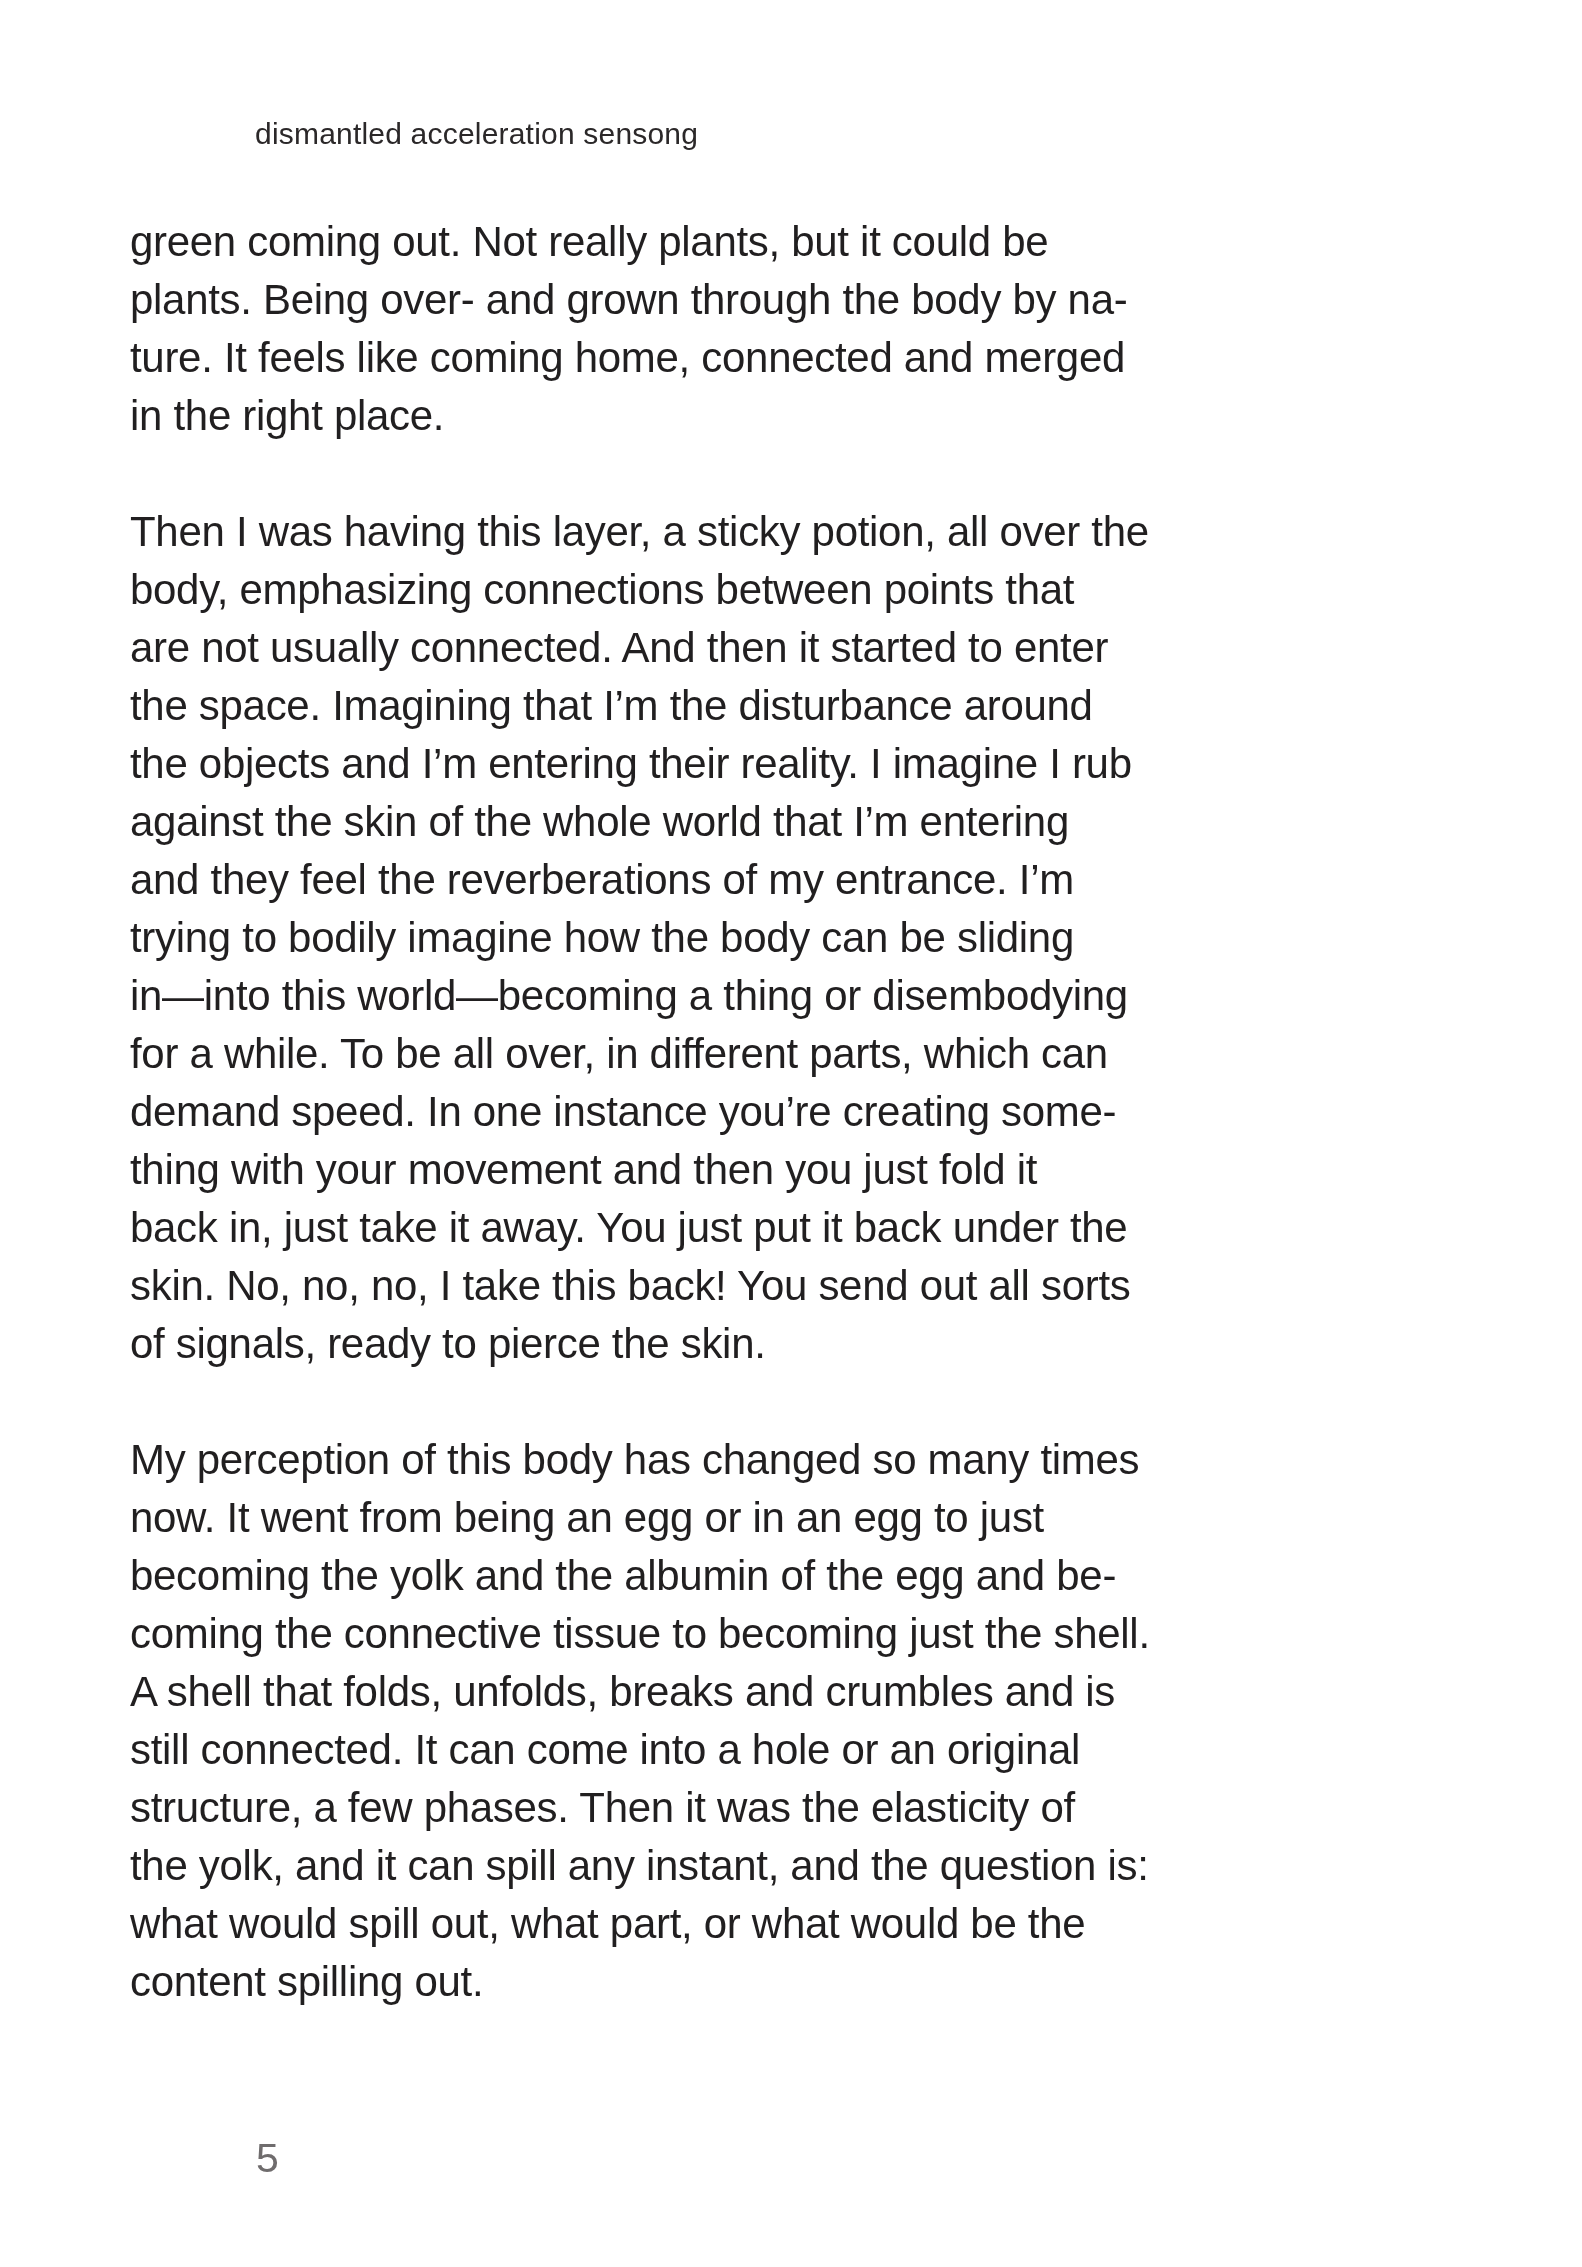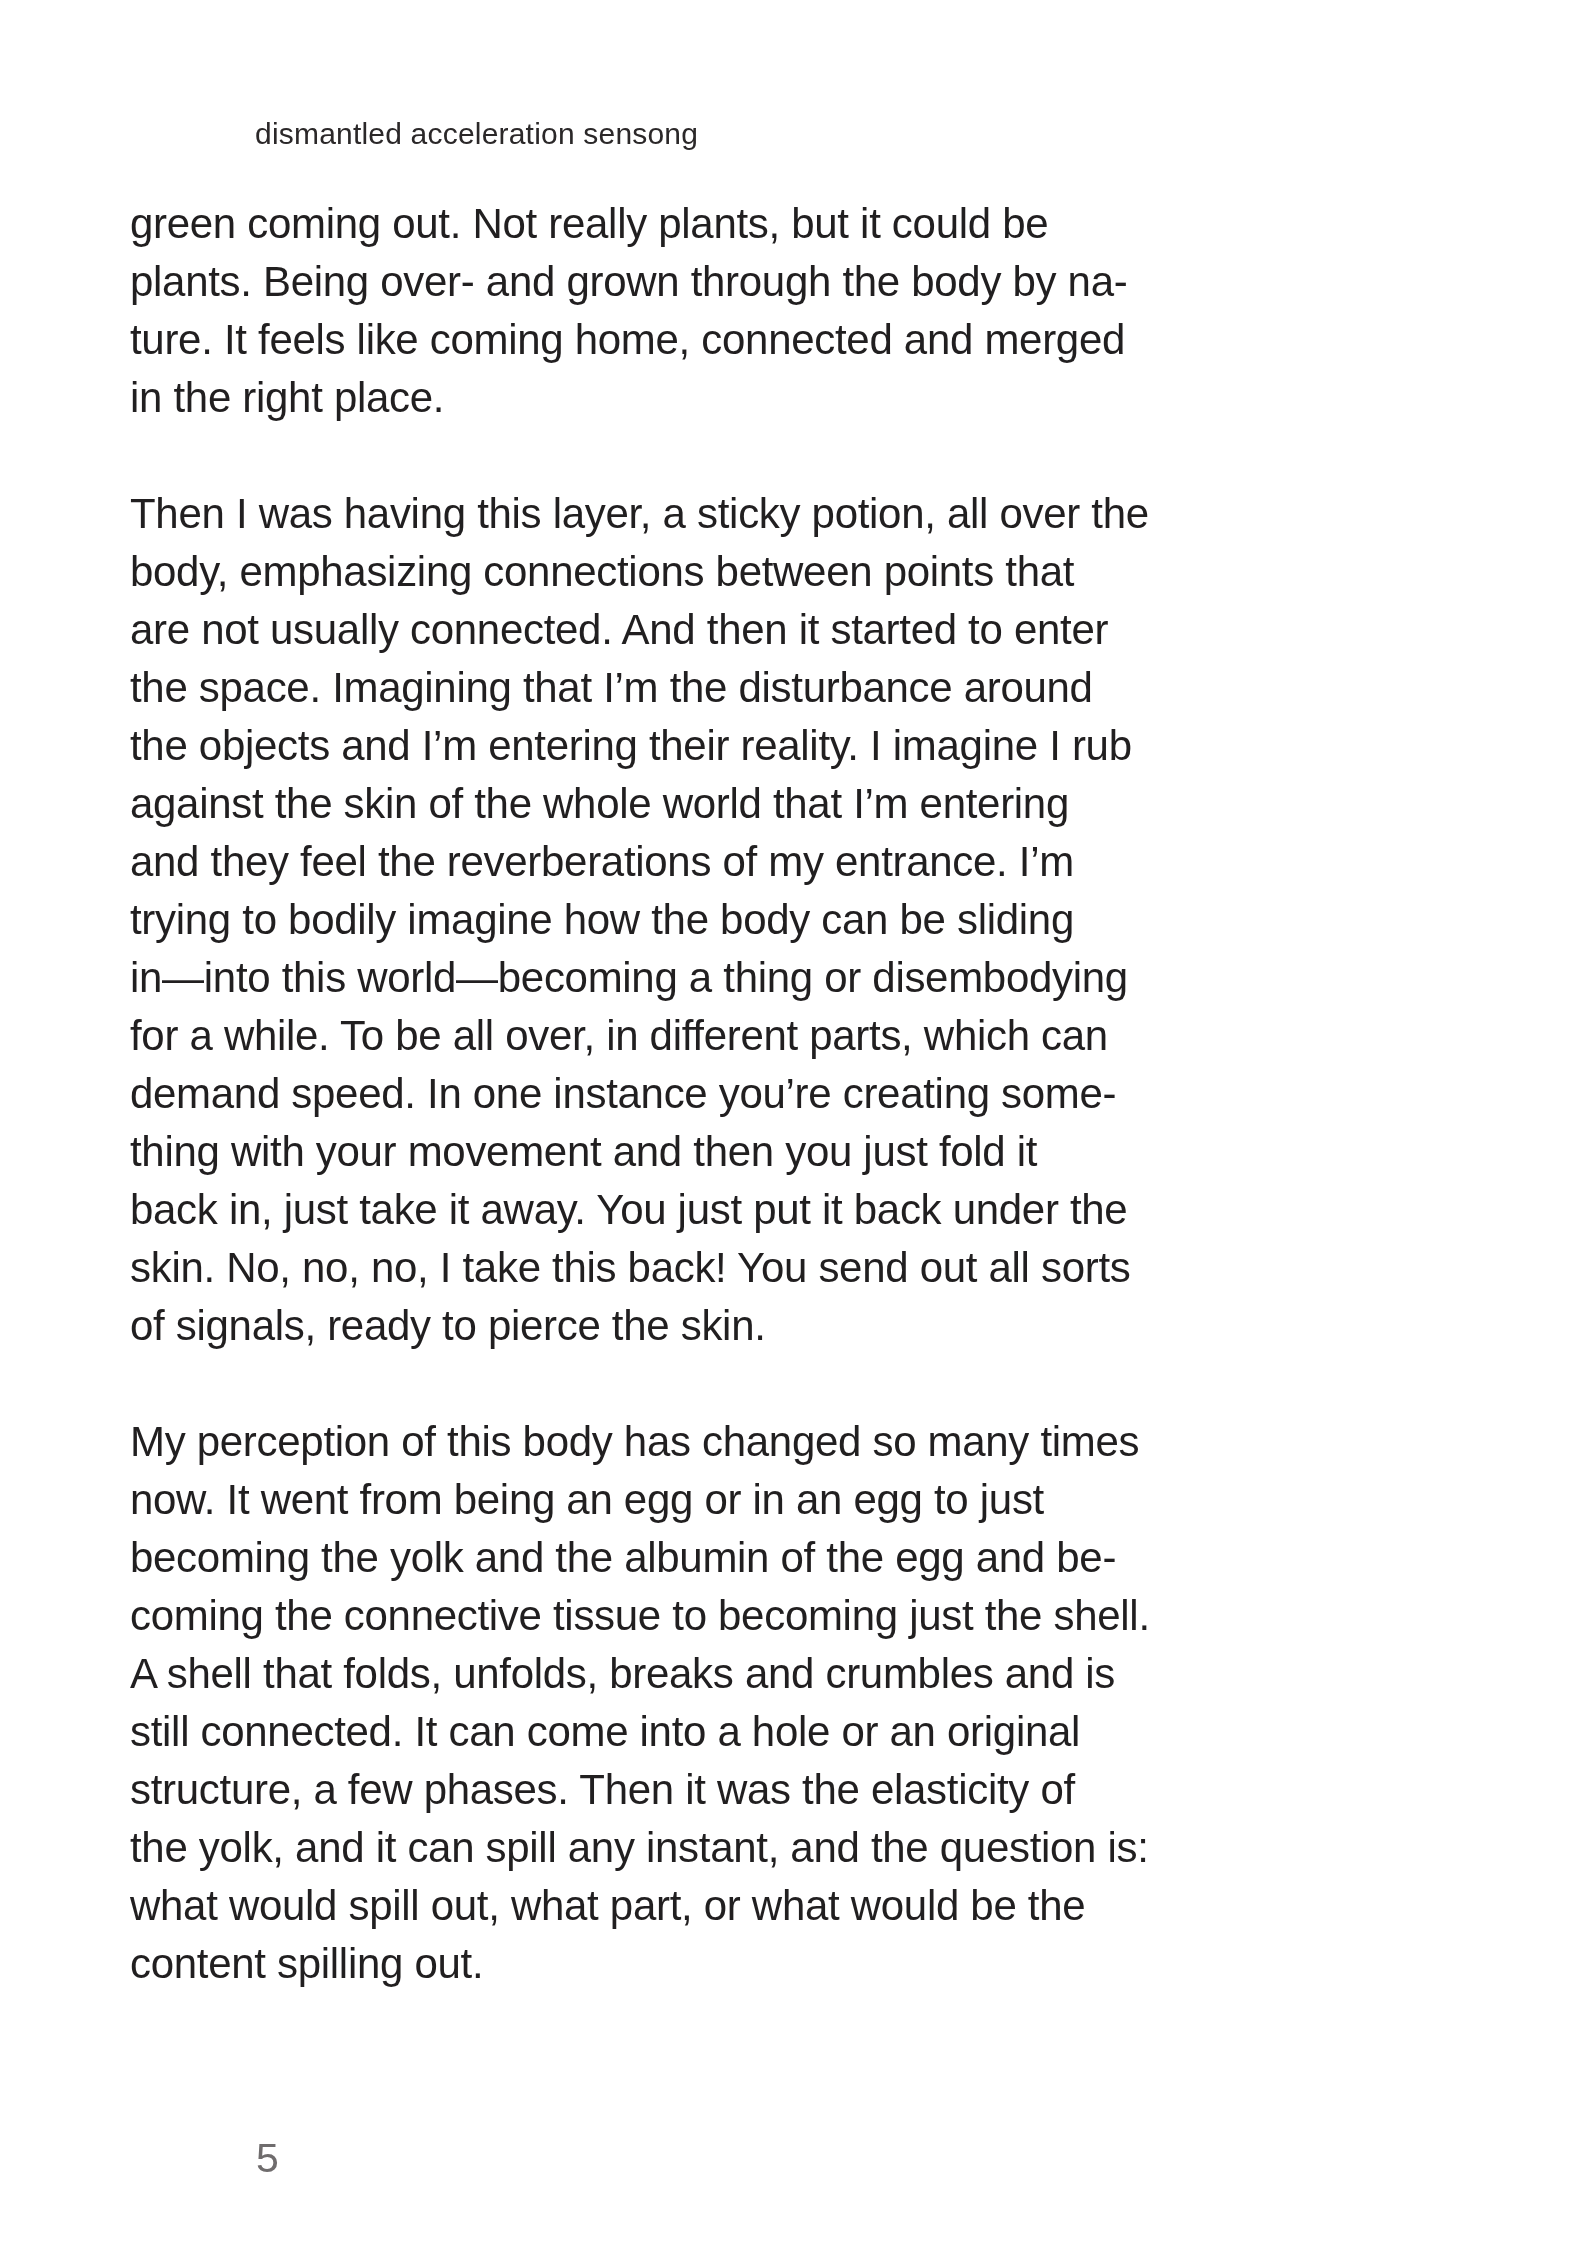--- a/index.html
+++ b/index.html
@@ -21,21 +21,21 @@
     top: 115px;
     font-size: 30px;
     line-height: 38px;
     letter-spacing: 0.2px;
     color: #2b2829;
     white-space: pre;
   }
   .text-block {
     position: absolute;
     left: 130px;
-    top: 195px;
+    top: 213px;
     width: 1400px;
   }
   .para {
     margin: 0 0 58px 0;
     font-size: 42px;
     line-height: 58px;
     letter-spacing: -0.3px;
     color: #211f20;
     white-space: pre;
   }

